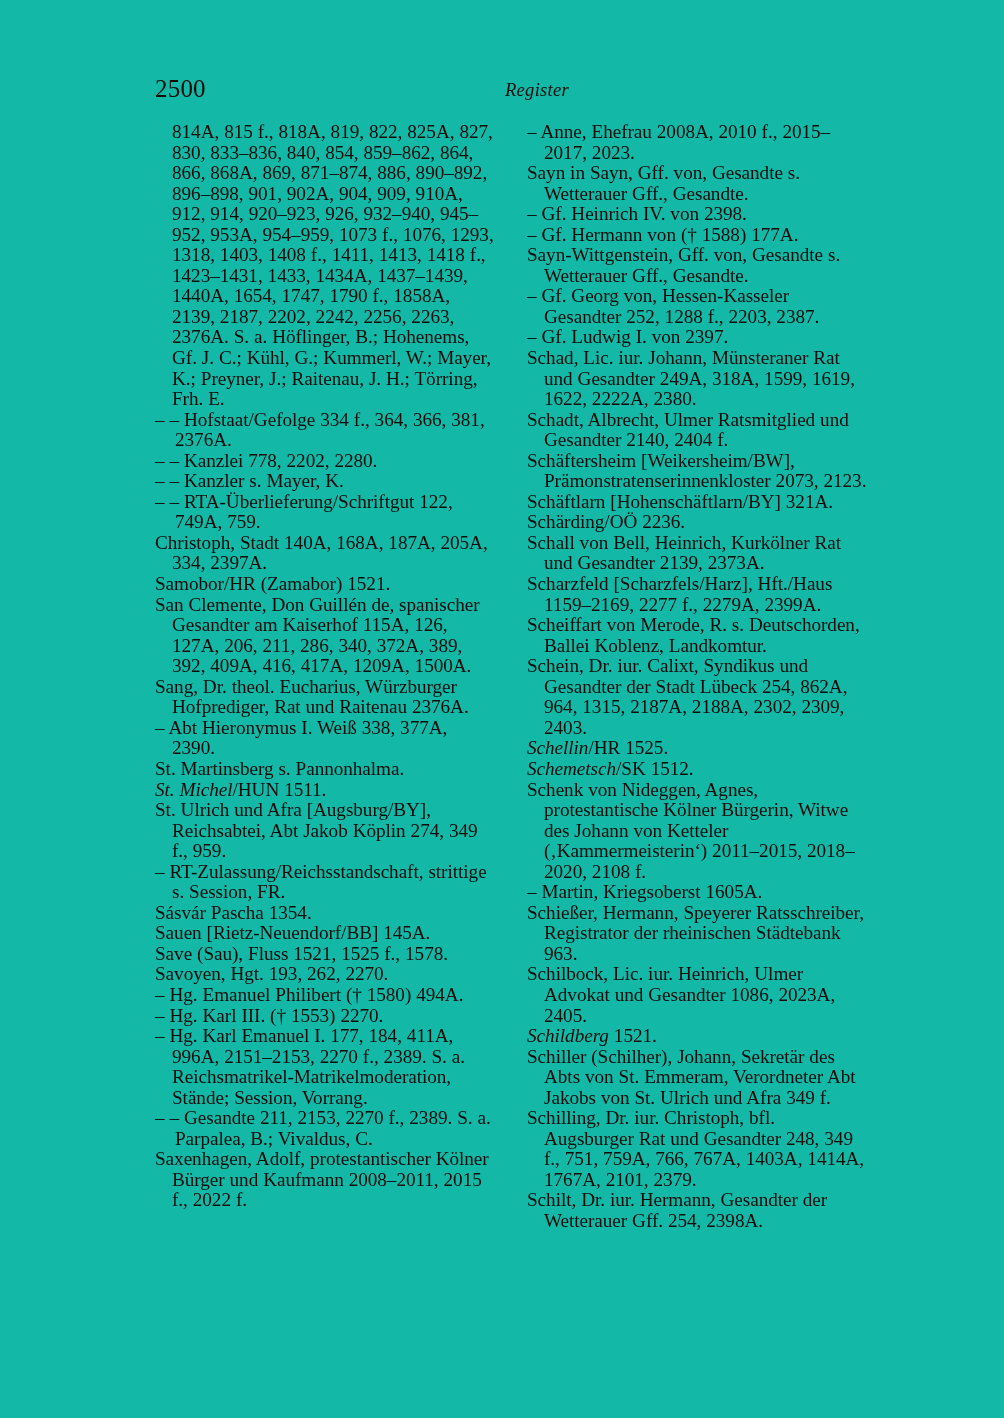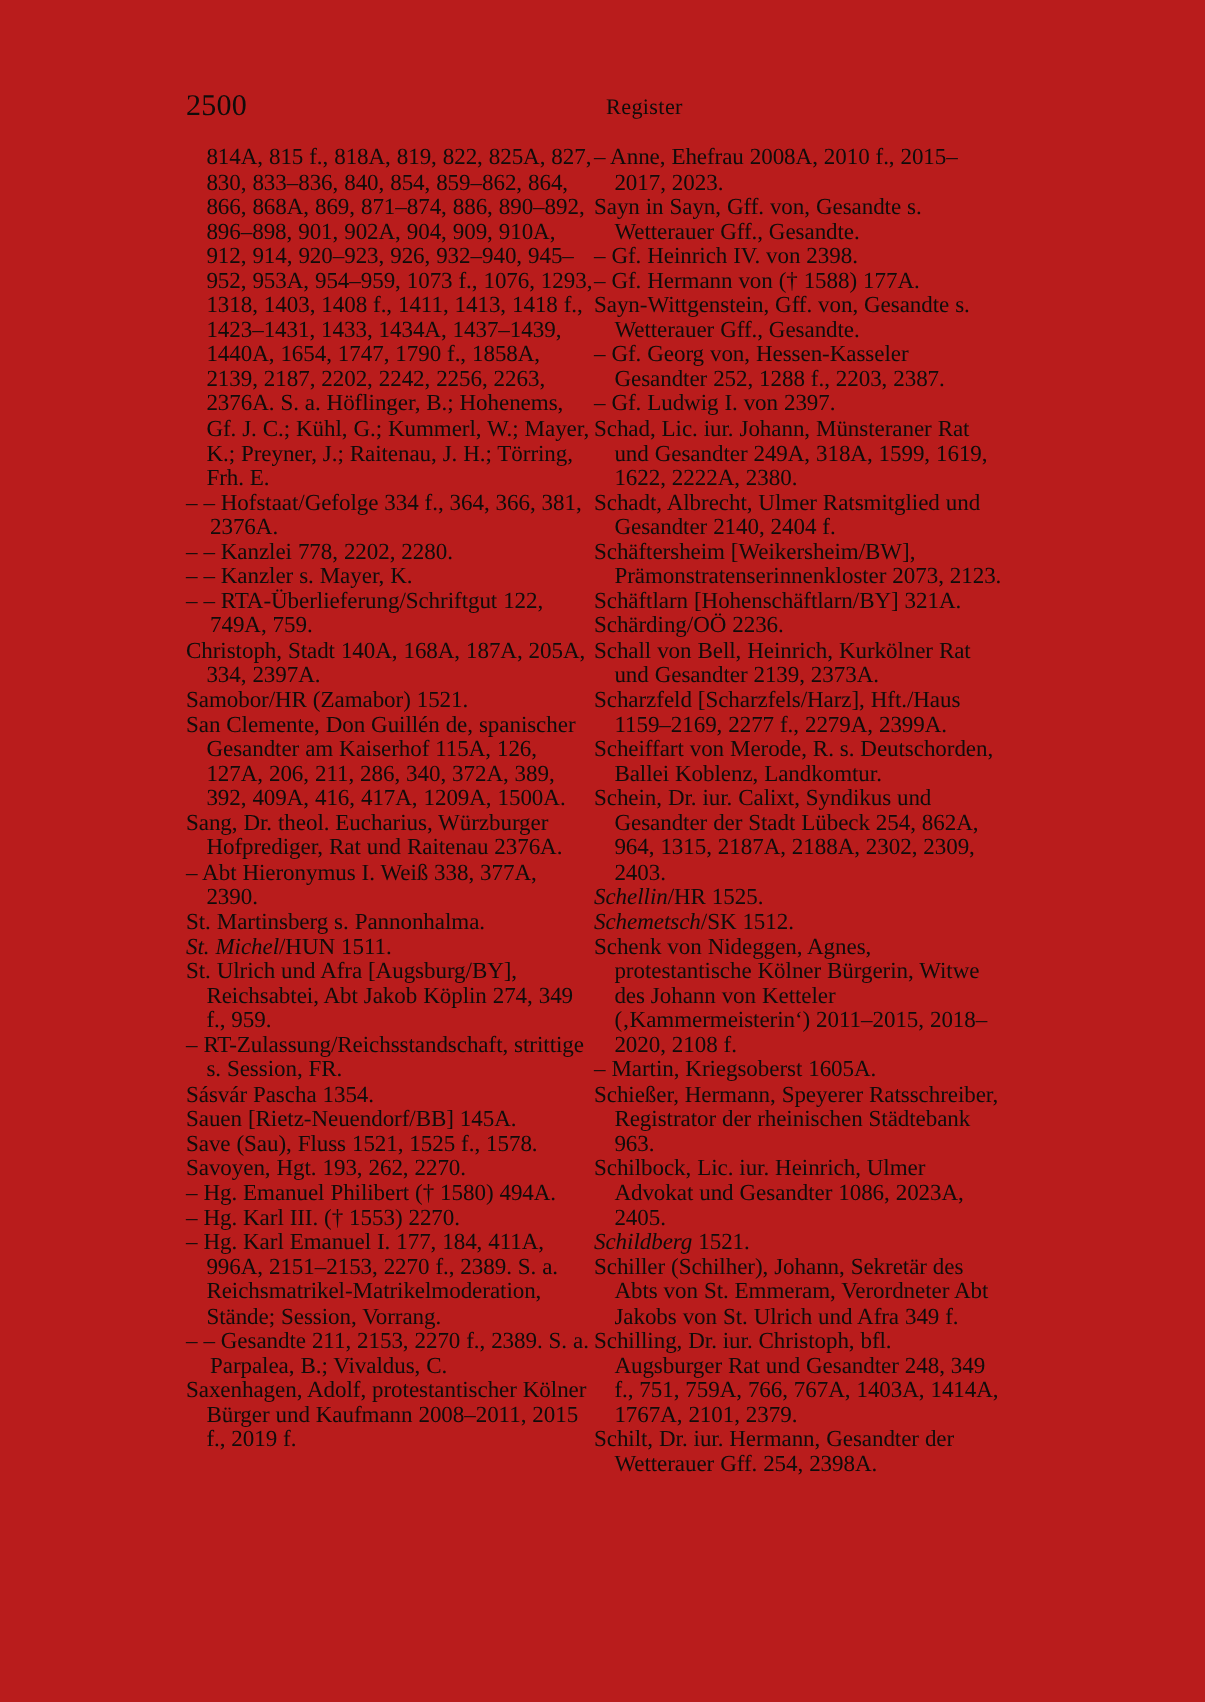--- a/index.html
+++ b/index.html
@@ -4,21 +4,21 @@
 <style>
   html, body {
     margin: 0;
     padding: 0;
     background: #ffffff;
   }
   .page {
     position: relative;
     width: 1004px;
     height: 1418px;
-    background: #b91c1c;
+    background: #14b8a6;
     font-family: "Liberation Serif", "DejaVu Serif", serif;
     color: #100c0a;
     overflow: hidden;
   }
 
   
   .runhead {
     position: absolute;
     top: 76px;
     left: 155px;
@@ -33,29 +33,31 @@
     line-height: 26px;
     letter-spacing: 0.2px;
   }
   .runtitle {
     position: absolute;
     left: 350px;
     top: 3px;
     font-size: 18.5px;
     line-height: 22px;
     letter-spacing: 0.3px;
+    font-style: italic;
   }
 
   
   .columns {
     position: absolute;
     top: 122px;
     left: 155px;
     width: 712px;
     display: flex;
+    gap: 32px;
   }
   .col {
     width: 340px;
   }
 
   .entry {
     font-size: 19.2px;
     line-height: 20.55px;
     text-indent: 0;
     padding-left: 17px;
@@ -111,21 +113,21 @@
         <p class="entry lvl0">St. Ulrich und Afra [Augsburg/BY], Reichsabtei, Abt Jakob Köplin  274, 349 f., 959.</p>
         <p class="entry lvl1">– RT-Zulassung/Reichsstandschaft, strittige s. Session, FR.</p>
         <p class="entry lvl0">Sásvár Pascha  1354.</p>
         <p class="entry lvl0">Sauen [Rietz-Neuendorf/BB]  145A.</p>
         <p class="entry lvl0">Save (Sau), Fluss  1521, 1525 f., 1578.</p>
         <p class="entry lvl0">Savoyen, Hgt.  193, 262, 2270.</p>
         <p class="entry lvl1">– Hg. Emanuel Philibert († 1580)  494A.</p>
         <p class="entry lvl1">– Hg. Karl III. († 1553)  2270.</p>
         <p class="entry lvl1">– Hg. Karl Emanuel I.  177, 184, 411A, 996A, 2151–2153, 2270 f., 2389.  S. a. Reichsmatrikel-Matrikelmoderation, Stände; Session, Vorrang.</p>
         <p class="entry lvl2">– – Gesandte  211, 2153, 2270 f., 2389.  S. a. Parpalea, B.; Vivaldus, C.</p>
-        <p class="entry lvl0">Saxenhagen, Adolf, protestantischer Kölner Bürger und Kaufmann  2008–2011, 2015 f., 2019 f.</p>
+        <p class="entry lvl0">Saxenhagen, Adolf, protestantischer Kölner Bürger und Kaufmann  2008–2011, 2015 f., 2022 f.</p>
       </div>
     <div class="col" id="right-column">
         <p class="entry lvl1">– Anne, Ehefrau  2008A, 2010 f., 2015–2017, 2023.</p>
         <p class="entry lvl0">Sayn in Sayn, Gff. von, Gesandte  s. Wetterauer Gff., Gesandte.</p>
         <p class="entry lvl1">– Gf. Heinrich IV. von  2398.</p>
         <p class="entry lvl1">– Gf. Hermann von († 1588)  177A.</p>
         <p class="entry lvl0">Sayn-Wittgenstein, Gff. von, Gesandte  s. Wetterauer Gff., Gesandte.</p>
         <p class="entry lvl1">– Gf. Georg von, Hessen-Kasseler Gesandter 252, 1288 f., 2203, 2387.</p>
         <p class="entry lvl1">– Gf. Ludwig I. von  2397.</p>
         <p class="entry lvl0">Schad, Lic. iur. Johann, Münsteraner Rat und Gesandter  249A, 318A, 1599, 1619, 1622, 2222A, 2380.</p>

